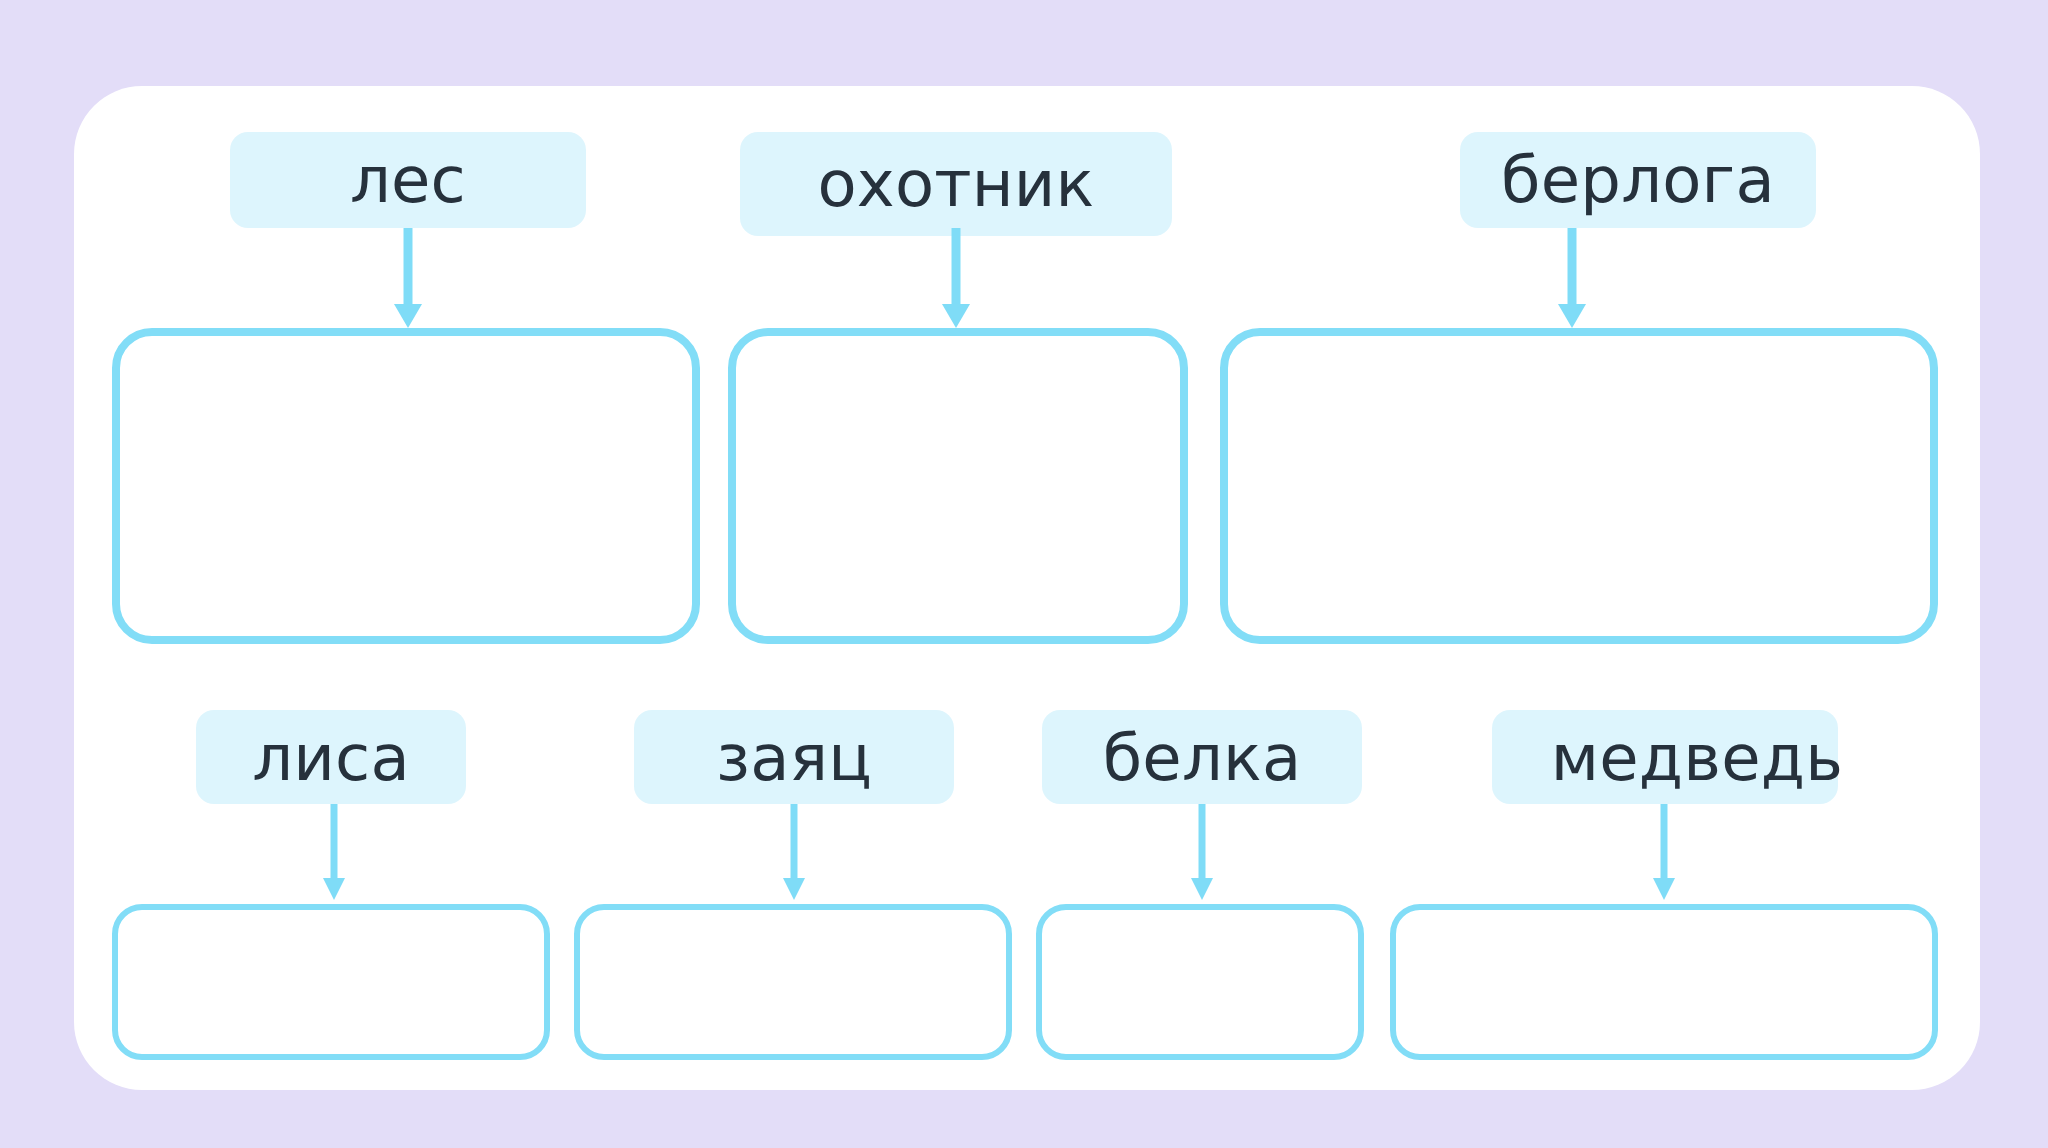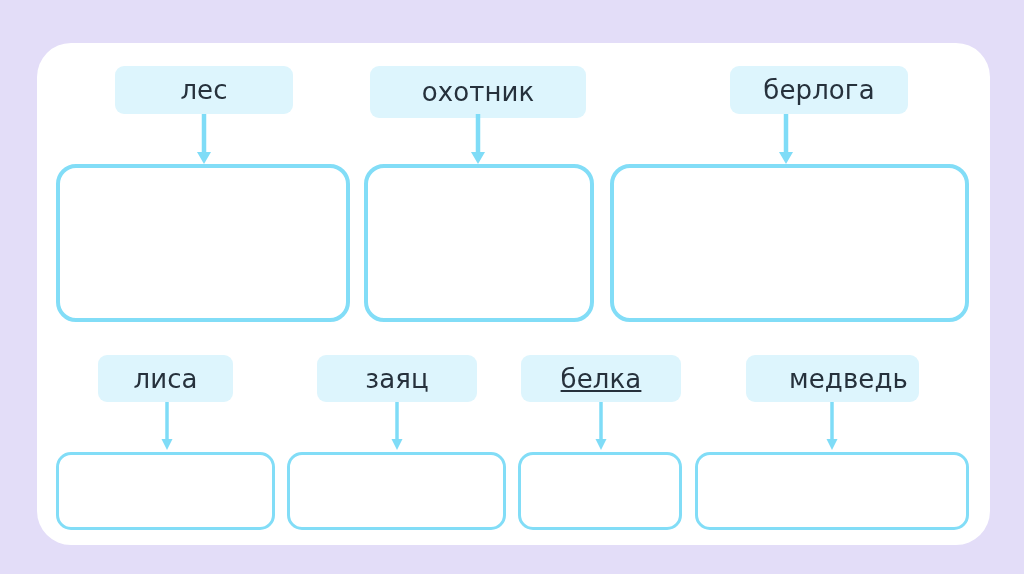--- a/index.html
+++ b/index.html
@@ -31,21 +31,21 @@
     background: #ffffff;
     border-radius: 34px;
   }
 
   
   .pill {
     position: absolute;
     background: #ddf5fd;
     border-radius: 9px;
     color: #26313c;
-    font-size: 26px;
+    font-size: 32px;
     line-height: 1;
     display: flex;
     align-items: center;
     justify-content: center;
     text-align: center;
     letter-spacing: 0.1px;
     box-sizing: border-box;
     user-select: none;
     cursor: grab;
   }
@@ -101,21 +101,21 @@
     <div class="dropzone" style="left:19px; top:121px; width:294px; height:158px;"></div>
 
     <div class="dropzone" style="left:327px; top:121px; width:230px; height:158px;"></div>
 
     <div class="dropzone" style="left:573px; top:121px; width:359px; height:158px;"></div>
 
     <div class="pill" style="left:61px; top:312px; width:135px; height:47px;">лиса</div>
 
     <div class="pill" style="left:280px; top:312px; width:160px; height:47px;">заяц</div>
 
-    <div class="pill" style="left:484px; top:312px; width:160px; height:47px;text-decoration:underline;">белка</div>
+    <div class="pill" style="left:484px; top:312px; width:160px; height:47px;">белка</div>
 
     <div class="pill" style="left:709px; top:312px; width:173px; height:47px;padding-left:32px;">медведь</div>
 
     <svg class="arrow" style="left:121px; top:359px;" width="18" height="50" viewBox="0 0 18 50">
       <path d="M9 0 L9 38" stroke="#7fdcf7" stroke-width="3.5" fill="none"></path>
       <path d="M3.5 37 L14.5 37 L9 48 Z" fill="#7fdcf7"></path>
     </svg>
 
     <svg class="arrow" style="left:351px; top:359px;" width="18" height="50" viewBox="0 0 18 50">
       <path d="M9 0 L9 38" stroke="#7fdcf7" stroke-width="3.5" fill="none"></path>

